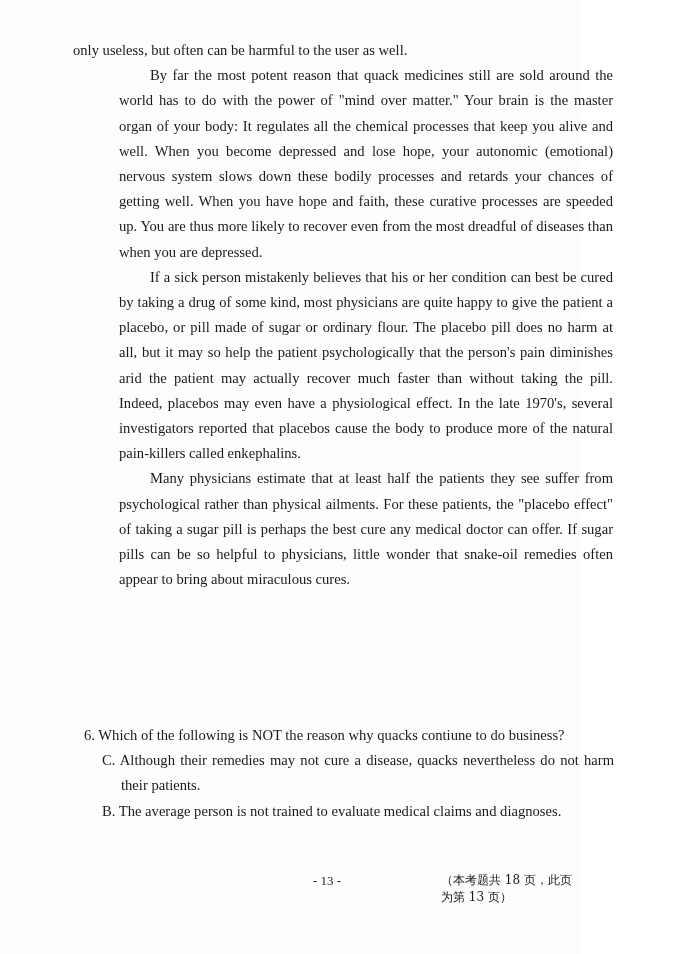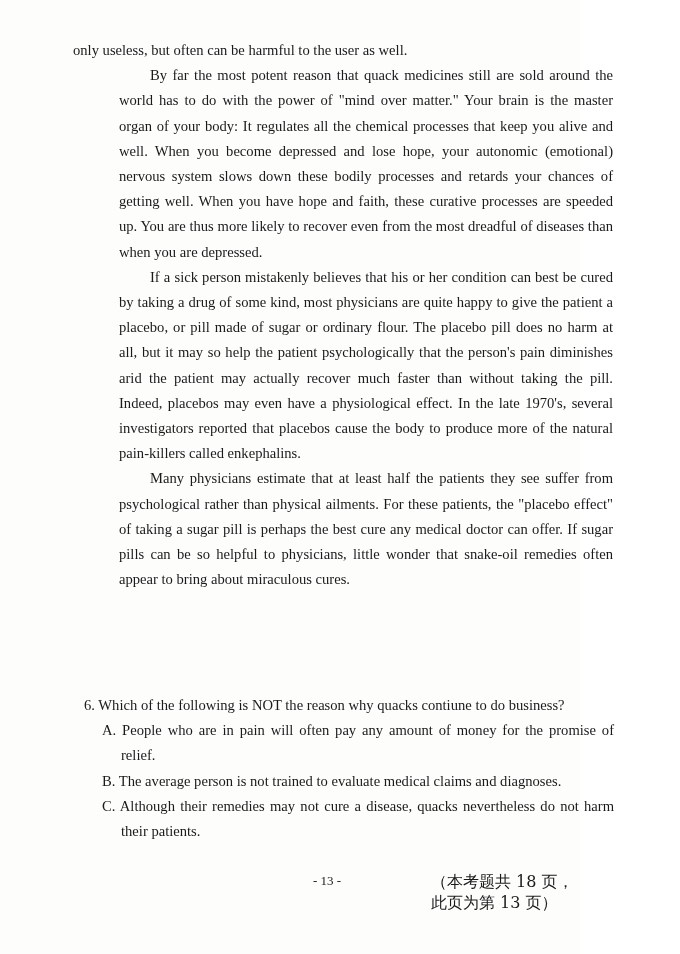--- a/index.html
+++ b/index.html
@@ -12,48 +12,47 @@
       font-size: 14.6px;
     }
     .passage {
       position: absolute; left: 73px; top: 38px; width: 540px;
     }
     .para {
       margin: 0; line-height: 25.2px; text-align: justify;
     }
     .para.indent { text-indent: 31px; margin-left: 46px; }
     .question {
-      position: absolute; left: 84px; top: 693px; width: 530px;
+      position: absolute; left: 84px; top: 723px; width: 530px;
     }
     .q-stem { line-height: 25.2px; margin: 0; }
     .option {
       margin: 0; line-height: 25.2px; padding-left: 37px; text-indent: -19px;
       margin-left: 0; text-align: justify;
     }
     .footer-page {
       position: absolute; left: 313px; top: 873px; font-size: 13px;
     }
     .footer-note {
-      position: absolute; left: 431px; top: 872px; font-size: 16px;
+      position: absolute; left: 441px; top: 872px; font-size: 12px;
       font-family: "DejaVu Serif", serif;
     }
   </style>
 </head>
 <body>
 
 <div class="page">
   <div class="passage">
     <p class="para">only useless, but often can be harmful to the user as well.</p>
     <p class="para indent">By far the most potent reason that quack medicines still are sold around the world has to do with the power of "mind over matter." Your brain is the master organ of your body: It regulates all the chemical processes that keep you alive and well. When you become depressed and lose hope, your autonomic (emotional) nervous system slows down these bodily processes and retards your chances of getting well. When you have hope and faith, these curative processes are speeded up. You are thus more likely to recover even from the most dreadful of diseases than when you are depressed.</p>
     <p class="para indent">If a sick person mistakenly believes that his or her condition can best be cured by taking a drug of some kind, most physicians are quite happy to give the patient a placebo, or pill made of sugar or ordinary flour. The placebo pill does no harm at all, but it may so help the patient psychologically that the person's pain diminishes arid the patient may actually recover much faster than without taking the pill. Indeed, placebos may even have a physiological effect. In the late 1970's, several investigators reported that placebos cause the body to produce more of the natural pain-killers called enkephalins.</p>
     <p class="para indent">Many physicians estimate that at least half the patients they see suffer from psychological rather than physical ailments. For these patients, the "placebo effect" of taking a sugar pill is perhaps the best cure any medical doctor can offer. If sugar pills can be so helpful to physicians, little wonder that snake-oil remedies often appear to bring about miraculous cures.</p>
   </div>
 
   <div class="question">
     <p class="q-stem">6. Which of the following is NOT the reason why quacks contiune to do business?</p>
-    <p class="option">A. People who are in pain will often pay any amount of money for the promise of relief.</p>
+    <p class="option">C. Although their remedies may not cure a disease, quacks nevertheless do not harm their patients.</p>
     <p class="option">B. The average person is not trained to evaluate medical claims and diagnoses.</p>
-    <p class="option">C. Although their remedies may not cure a disease, quacks nevertheless do not harm their patients.</p>
   </div>
 
   <div class="footer-page">- 13 -</div>
   <div class="footer-note">（本考题共 18 页，此页为第 13 页）</div>
 </div>
 
 </body></html>

